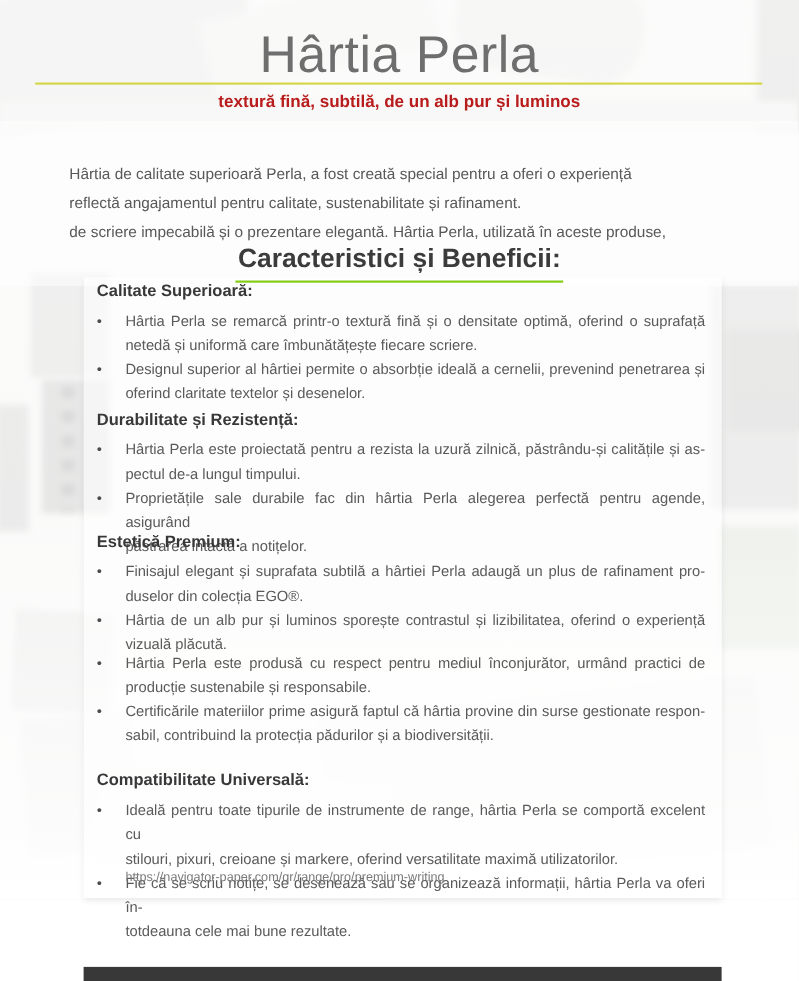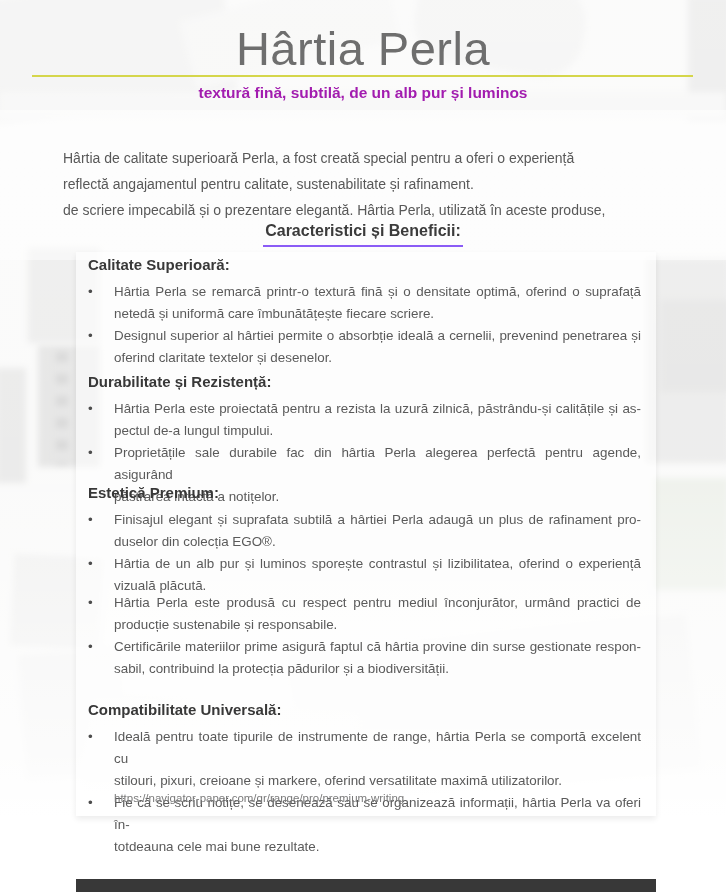--- a/index.html
+++ b/index.html
@@ -30,27 +30,27 @@
         background:linear-gradient(180deg,rgba(255,255,255,.62) 0%,rgba(255,255,255,.55) 60%,rgba(255,255,255,.85) 93%,#ffffff 100%);}
   .wash2{position:absolute;left:0;top:110px;width:726px;height:150px;background:rgba(255,255,255,.5);}
   
   .card{position:absolute;left:76px;top:252px;width:580px;height:564px;
         background:rgba(255,255,255,.58);box-shadow:0 3px 6px rgba(0,0,0,.08);}
   
   .rule{position:absolute;left:32px;top:75px;width:661px;height:2px;background:#d5d64b;}
   .title{position:absolute;left:0;top:20px;width:726px;text-align:center;
          font-size:47px;font-weight:400;color:#6e6e6e;letter-spacing:.5px;line-height:58px;}
   .tagline{position:absolute;left:0;top:83px;width:726px;text-align:center;
-           font-size:15.5px;font-weight:700;color:#a21caf;line-height:20px;}
+           font-size:15.5px;font-weight:700;color:#b91c1c;line-height:20px;}
   .intro{position:absolute;left:63px;top:145px;width:600px;
          font-size:14px;color:#585858;}
   .intro div{line-height:26px;}
   .features-head-wrap{position:absolute;left:0;top:222px;width:726px;text-align:center;}
-  .features-head{display:inline-block;font-size:16px;font-weight:700;color:#3b3b3b;
-                 padding:0 2px 5px 2px;border-bottom:2px solid #8b5cf6;}
+  .features-head{display:inline-block;font-size:24px;font-weight:700;color:#3b3b3b;
+                 padding:0 2px 5px 2px;border-bottom:2px solid #84cc16;}
   
   .sec{position:absolute;left:88px;width:553px;color:#5a5a5a;}
   .sec h3{margin:0 0 6px 0;font-size:15px;font-weight:700;color:#383838;line-height:20px;}
   .bullet{display:flex;}
   .dot{width:12px;flex:none;line-height:22px;font-size:13.4px;color:#4c4c4c;}
   .bl{flex:1;}
   .l{line-height:22px;font-size:13.4px;margin-left:14px;}
   .j{text-align:justify;text-align-last:justify;}
   .url{position:absolute;left:88px;top:791px;font-size:11.5px;color:#7a7a7a;line-height:15px;margin-left:26px;}
   

